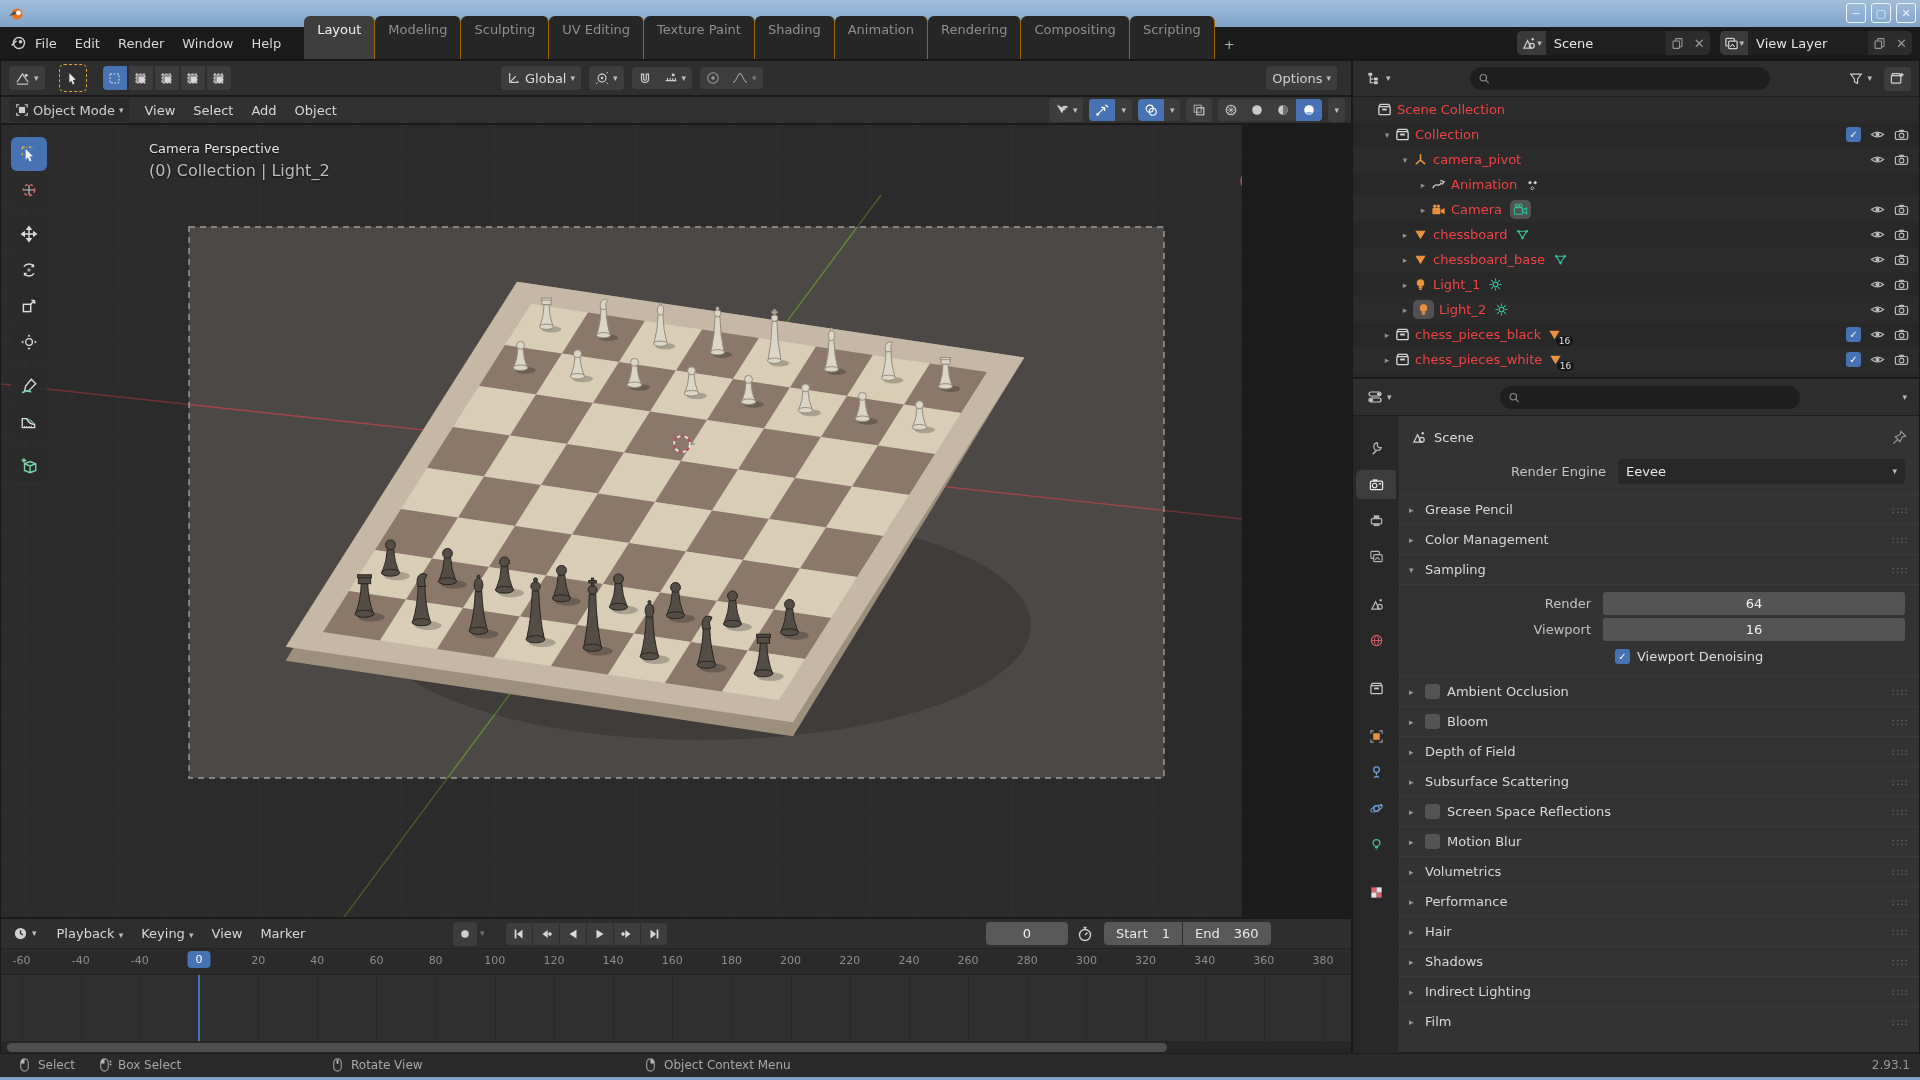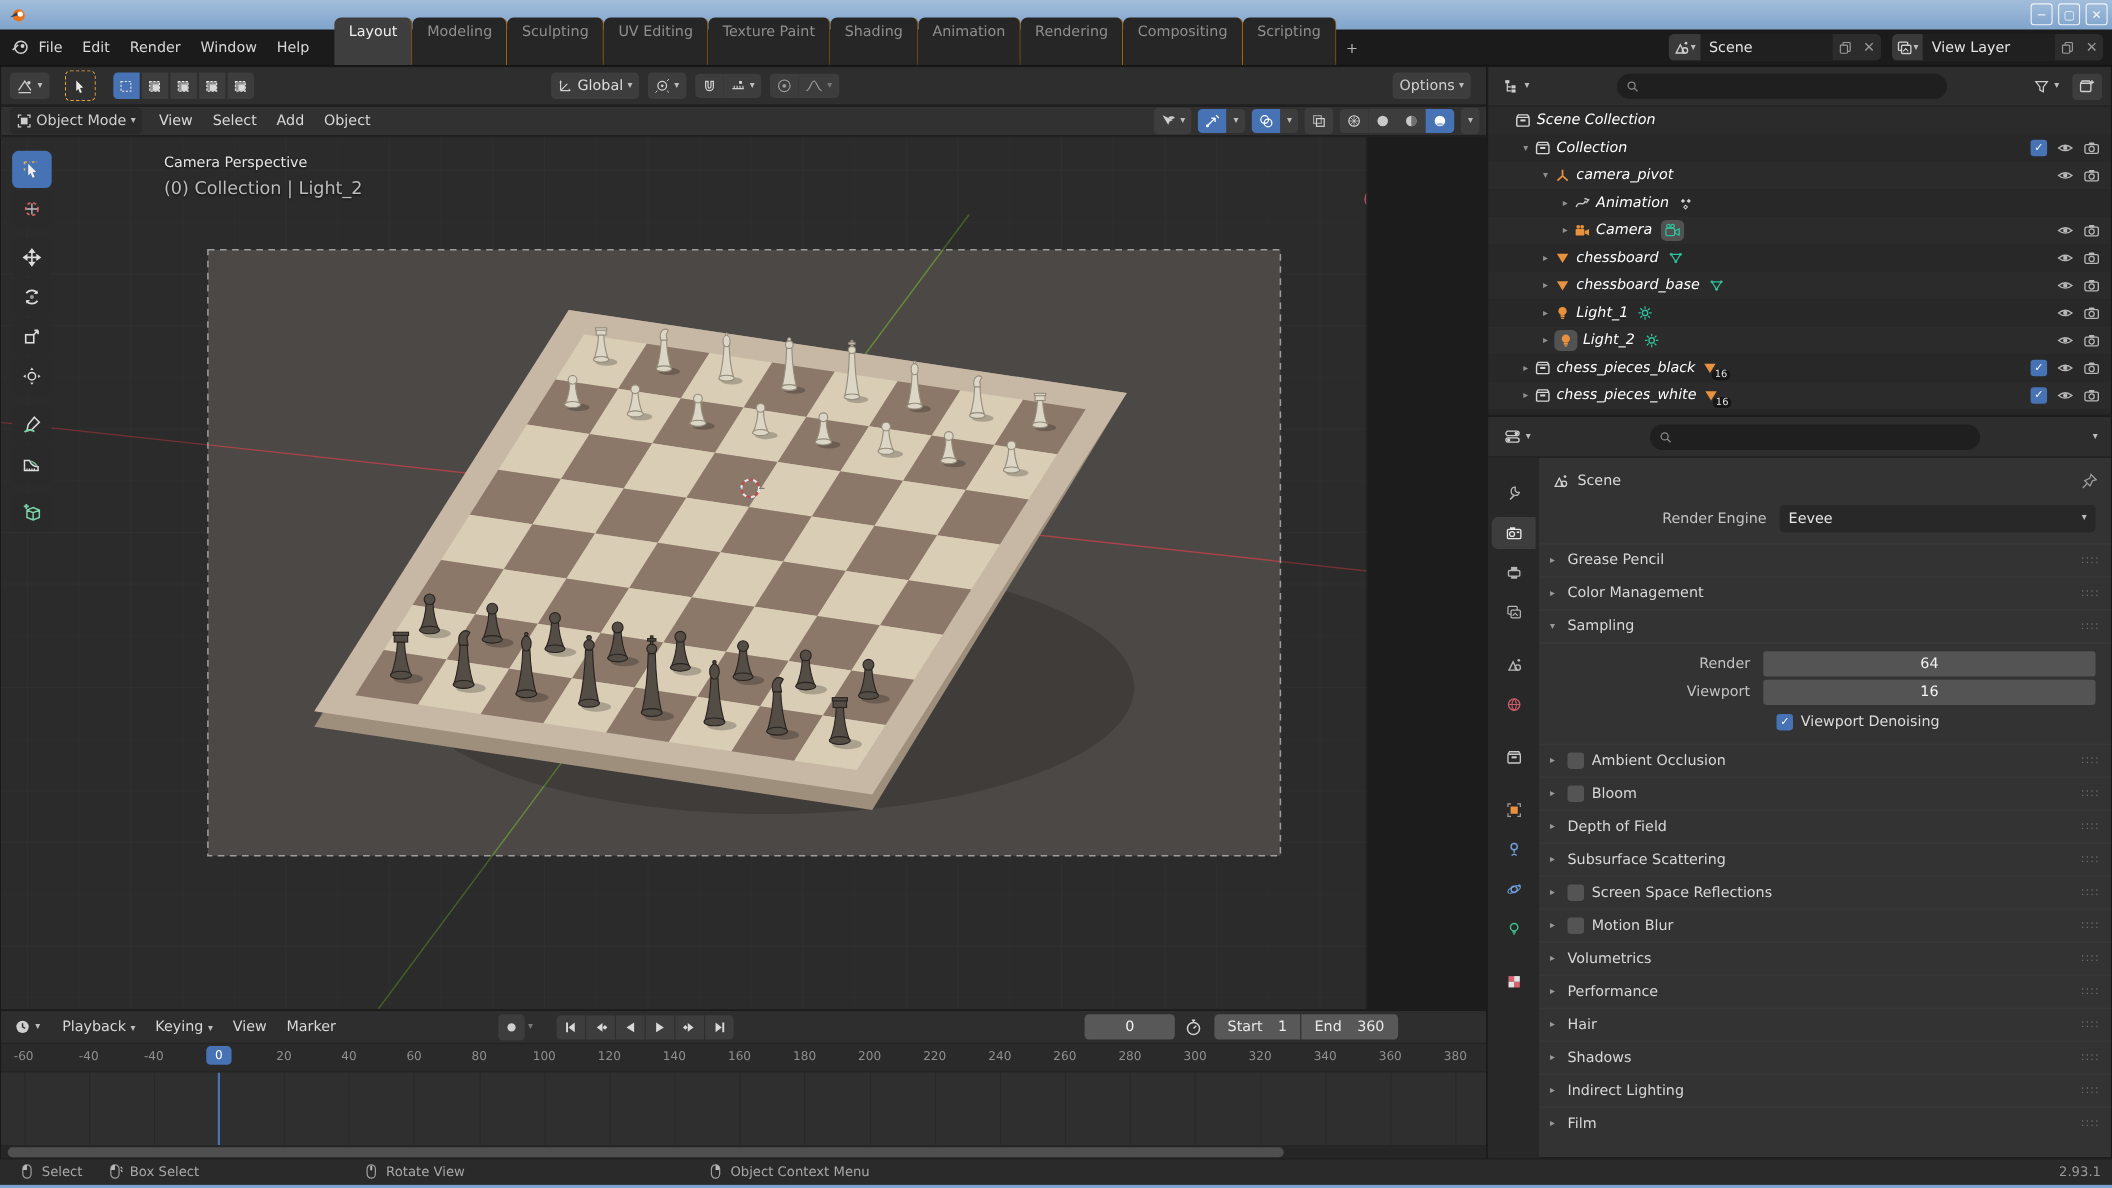--- a/index.html
+++ b/index.html
@@ -89,21 +89,21 @@
   
   .ol-header{height:36px;display:flex;align-items:center;background:#2d2d2d;border-bottom:1px solid #1d1d1d;padding:0 8px;gap:6px;}
   .search-field{flex:1;display:flex;align-items:center;background:#1f1f1f;border-radius:12px;height:23px;
     padding:0 8px;gap:6px;color:#8a8a8a;max-width:300px;margin:0 auto;}
   .search-field input{background:transparent;border:none;outline:none;color:#ddd;width:100%;font-size:12px;}
   .ol-rows{position:relative;}
   .ol-row{height:25px;display:flex;align-items:center;padding-right:10px;}
   .ol-row:nth-child(odd){background:#2b2b2b;}
   .ol-row:nth-child(even){background:#282828;}
   .ol-arrow{width:16px;text-align:center;color:#8f8f8f;font-size:9px;flex:0 0 16px;}
-  .ol-label{margin-left:5px;color:#ffffff;white-space:nowrap;font-style:italic;}
+  .ol-label{margin-left:5px;color:#ef4444;white-space:nowrap;}
   .ol-datailed{margin-left:8px;display:flex;align-items:center;}
   .boxed{background:#525252;border-radius:5px;padding:2px 3px;}
   .ol-right{margin-left:auto;display:flex;align-items:center;gap:9px;color:#b4b4b4;}
   .badge16{position:relative;margin-left:6px;}
   .badge16 .cnt{position:absolute;right:-11px;bottom:-4px;background:#161616;border-radius:7px;
     font-size:9px;color:#e0e0e0;padding:0 3px;}
   .chk{width:15px;height:15px;border-radius:3px;background:#545454;display:inline-flex;align-items:center;justify-content:center;}
   .chk.on{background:#4772b3;color:#fff;font-size:10px;}
 
   

